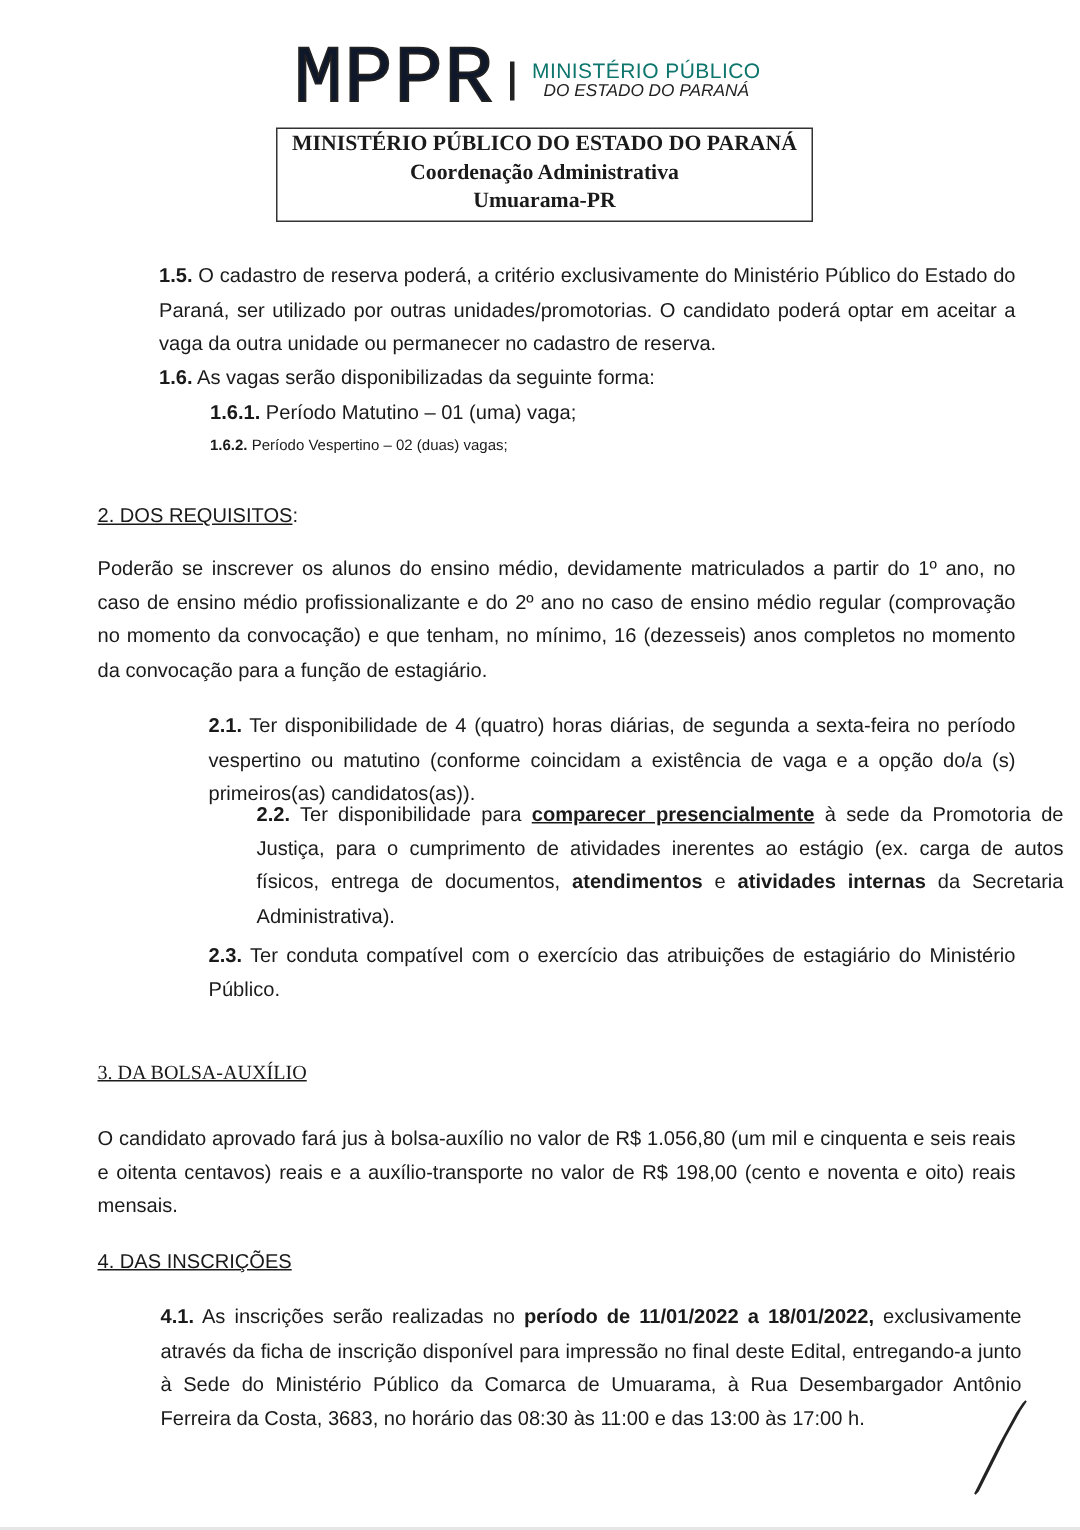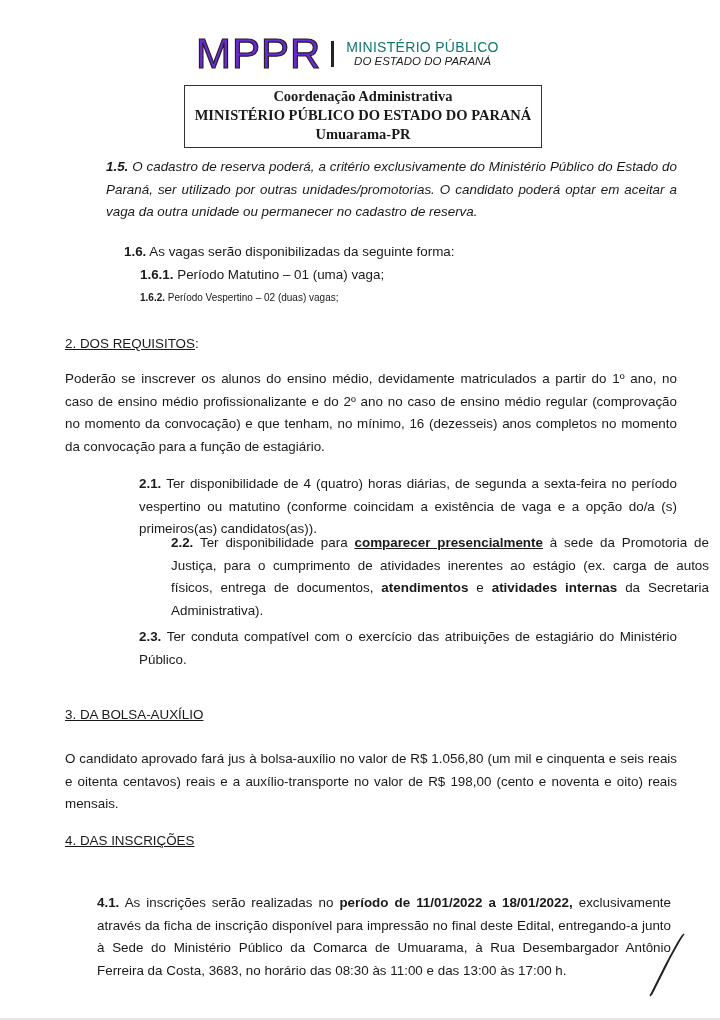--- a/index.html
+++ b/index.html
@@ -8,23 +8,23 @@
     background: #ffffff; color: #1a1a1a;
     font-family: "Liberation Sans", sans-serif;
     font-size: 13.4px;
     position: relative;
   }
   .logo-row {
     position: absolute; top: 34px; left: 196px;
     display: flex; align-items: center;
   }
   .logo-mark {
-    font-family: Liberation Sans, sans-serif;
-    font-size: 42px; letter-spacing: 1px; line-height: 40px;
-    color: #6d28d9;
+    font-family: Liberation Mono, monospace;
+    font-size: 54px; letter-spacing: 1px; line-height: 40px;
+    color: #0f172a;
     -webkit-text-stroke: 1.2px #222;
     font-weight: normal;
   }
   .logo-sep { width: 3px; height: 26px; background: #222; margin: 0 12px 0 10px; }
   .logo-text { line-height: 14px; text-align: center; }
   .logo-line1 { font-size: 14px; color: #0f766e; letter-spacing: 0.3px; }
   .logo-line2 { font-size: 11.5px; color: #222; font-style: italic; }
   .header-box {
     position: absolute; top: 85px; left: 184px;
     width: 356px; height: 60px;
@@ -49,30 +49,30 @@
 <div>
   <div class="logo-row">
     <span class="logo-mark">MPPR</span>
     <span class="logo-sep"></span>
     <div class="logo-text">
       <div class="logo-line1">MINISTÉRIO PÚBLICO</div>
       <div class="logo-line2">DO ESTADO DO PARANÁ</div>
     </div>
   </div>
   <div class="header-box">
+    <div>MINISTÉRIO PÚBLICO DO ESTADO DO PARANÁ</div>
     <div>Coordenação Administrativa</div>
-    <div>MINISTÉRIO PÚBLICO DO ESTADO DO PARANÁ</div>
     <div>Umuarama-PR</div>
   </div>
 </div>
 
-<div class="block just" style="top:156px; left:106px; width:571px;font-style:italic;">
+<div class="block just" style="top:173px; left:106px; width:571px;">
   <b>1.5.</b><span> O cadastro de reserva poderá, a critério exclusivamente do Ministério Público do Estado do Paraná, ser utilizado por outras unidades/promotorias. O candidato poderá optar em aceitar a vaga da outra unidade ou permanecer no cadastro de reserva.</span>
 </div>
-<div class="block" style="top:241px; left:106px; width:571px;margin-left:18px;">
+<div class="block" style="top:241px; left:106px; width:571px;">
   <b>1.6.</b><span> As vagas serão disponibilizadas da seguinte forma:</span>
 </div>
 <div class="block" style="top:264px; left:140px; width:537px;">
   <b>1.6.1.</b><span> Período Matutino – 01 (uma) vaga;</span>
 </div>
 <div class="block" style="top:287px; left:140px; width:537px; font-size:10px;">
   <b>1.6.2.</b><span> Período Vespertino – 02 (duas) vagas;</span>
 </div>
 
 <div class="block" style="top:333px; left:65px;">
@@ -84,31 +84,31 @@
 <div class="block just" style="top:461px; left:139px; width:538px;margin-top:12px;">
   <b>2.1.</b><span>  Ter disponibilidade de 4 (quatro) horas diárias, de segunda a sexta-feira no período vespertino ou matutino (conforme coincidam a existência de vaga e a opção do/a (s) primeiros(as) candidatos(as)).</span>
 </div>
 <div class="block just" style="top:532px; left:139px; width:538px;margin-left:32px;">
   <b>2.2.</b><span> Ter disponibilidade para </span><b class="u">comparecer presencialmente</b><span> à sede da Promotoria de Justiça, para o cumprimento de atividades inerentes ao estágio (ex. carga de autos físicos, entrega de documentos, </span><b>atendimentos</b><span> e </span><b>atividades internas</b><span> da Secretaria Administrativa).</span>
 </div>
 <div class="block just" style="top:626px; left:139px; width:538px;">
   <b>2.3.</b><span>  Ter conduta compatível com o exercício das atribuições de estagiário do Ministério Público.</span>
 </div>
 
-<div class="block" style="top:704px; left:65px;">
+<div class="block" style="top:704px; left:65px;font-family:Liberation Serif, serif;">
   <span class="sec-title">3. DA BOLSA-AUXÍLIO</span>
 </div>
 <div class="block just" style="top:748px; left:65px; width:612px;">
   <span>O candidato aprovado fará jus à bolsa-auxílio no valor de R$ 1.056,80 (um mil e cinquenta e seis reais e oitenta centavos) reais e a auxílio-transporte no valor de R$ 198,00 (cento e noventa e oito) reais mensais.</span>
 </div>
 
 <div class="block" style="top:830px; left:65px;">
   <span class="sec-title">4. DAS INSCRIÇÕES</span>
 </div>
-<div class="block just" style="top:867px; left:97px; width:574px;margin-top:25px;">
+<div class="block just" style="top:867px; left:107px; width:574px;">
   <b>4.1.</b><span> As inscrições serão realizadas no </span><b>período de 11/01/2022 a 18/01/2022,</b><span> exclusivamente através da ficha de inscrição disponível para impressão no final deste Edital, entregando-a junto à Sede do Ministério Público da Comarca de Umuarama, à Rua Desembargador Antônio Ferreira da Costa, 3683, no horário das 08:30 às 11:00 e das 13:00 às 17:00 h.</span>
 </div>
 
 <svg class="signature" viewBox="0 0 50 70">
   <path d="M44 4 L40 10 L30 28 L20 48 L12 64 L10 66 L14 58 L26 34 L38 12 L42 6 Z" fill="none" stroke="#222" stroke-width="1.2"></path>
 </svg>
 
 <div class="page-edge"></div>
 
 </body></html>

